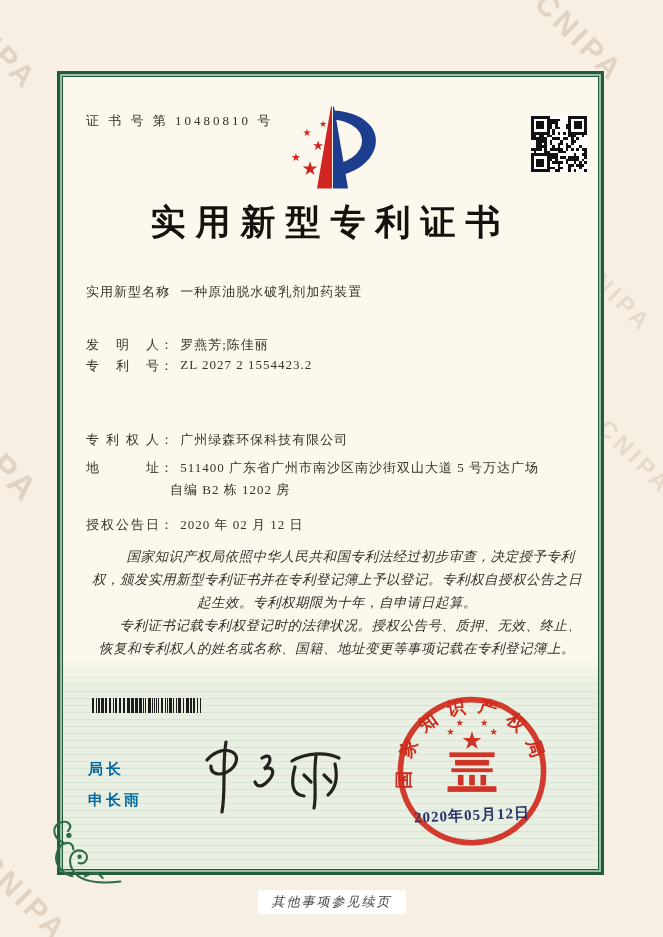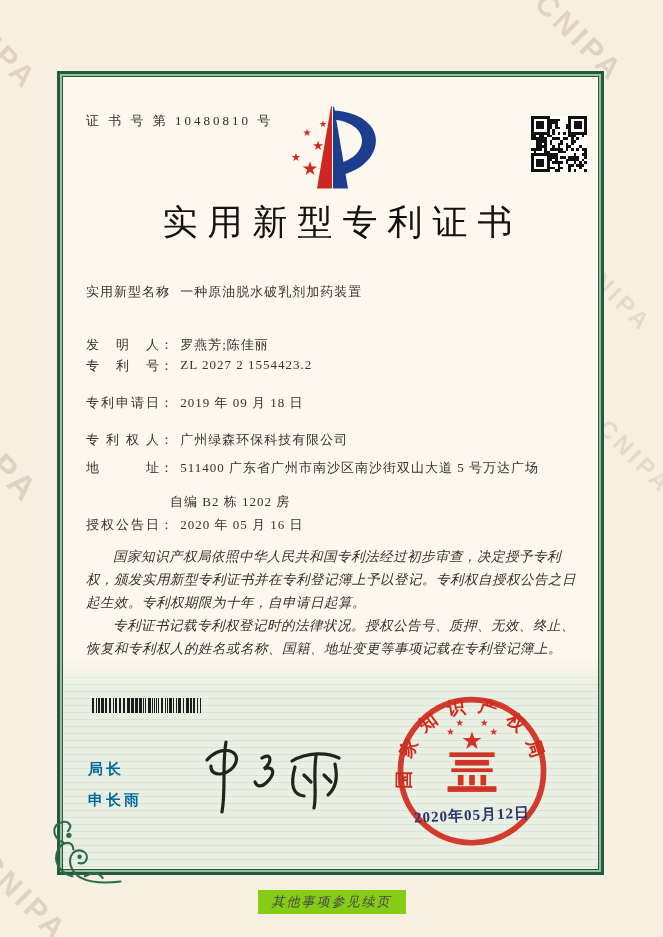--- a/index.html
+++ b/index.html
@@ -47,33 +47,33 @@
   .cert-no{position:absolute; left:86px; top:112px; font-size:13px; letter-spacing:3px; color:#33302b;}
   .logo{position:absolute; left:272px; top:102px; width:126px; height:96px;}
   .qr{
     position:absolute; left:531px; top:116px; width:56px; height:56px;
     display:grid; grid-template-columns:repeat(21,1fr); grid-template-rows:repeat(21,1fr);
     background:#fdfdfb;
   }
   .qr i{display:block;} .qr i.d{background:#111;}
   .title{
     position:absolute; left:57px; top:199px; width:547px; text-align:center;
-    font-size:35px; font-weight:normal; letter-spacing:10px; color:#14110e;padding-left:12px;
+    font-size:35px; font-weight:bold; letter-spacing:10px; color:#14110e;
   }
   
   .row{position:absolute; left:86px; width:510px; font-size:13px; letter-spacing:1px; color:#363329;}
   .flabel{display:inline-block; width:74px; text-align:justify; text-align-last:justify; vertical-align:top; white-space:pre;}
   .colon{display:inline-block; vertical-align:top;}
   .fvalue{display:inline-block; vertical-align:top; margin-left:2px; max-width:420px;}
   .row2{position:absolute; left:345px; top:0;}
-  .addr-line2{margin-left:84px; margin-top:16px;}
+  .addr-line2{margin-left:84px; margin-top:4px;}
   
   .paras{
     position:absolute; left:86px; top:545px; width:502px;
-    font-size:13.5px; line-height:23px; color:#33302c; font-style:italic; letter-spacing:0.5px;
+    font-size:13.5px; line-height:23px; color:#33302c; font-style:italic; letter-spacing:0.5px;text-align:center;
   }
   .paras p{margin:0; text-indent:2em;}
   
   .barcode{position:absolute; left:92px; top:698px; width:172px; height:15px; display:flex; align-items:stretch;}
   .barcode i{display:block; background:#1c1c1c;}
   
   .officer{
     position:absolute; left:88px; top:753px; font-family:"Liberation Sans","DejaVu Sans",sans-serif;
     font-size:15px; font-weight:bold; color:#0369a1; letter-spacing:3px; line-height:31px;
   }
@@ -83,21 +83,21 @@
   .seal-date{
     position:absolute; left:396px; top:806px; width:152px; text-align:center;
     font-size:15px; font-weight:bold; color:#28316b; letter-spacing:1px;
     transform:rotate(-2.5deg);
   }
   
   .ornament{position:absolute; left:44px; top:814px; width:80px; height:80px;}
   .pageinfo{position:absolute; left:57px; top:852px; width:500px; text-align:center; font-size:12.5px; letter-spacing:2px; color:#3e3b36;}
   .footnote-wrap{position:absolute; left:0; top:890px; width:663px; text-align:center;}
   .footnote{
-    display:inline-block; background:#84cc16; padding:3px 14px;
+    display:inline-block; background:#ffffff; padding:3px 14px;
     font-size:13px; letter-spacing:2px; color:#4a4742; font-style:italic;
   }
 </style>
 </head>
 <body>
 
 <div class="paper">
 
   <span class="wm wm1">CNIPA</span>
   <span class="wm wm2">CNIPA</span>
@@ -576,36 +576,32 @@
     <span class="fvalue">一种原油脱水破乳剂加药装置</span>
   </div>
   <div class="row" style="top:336px">
     <span class="flabel">发 明 人</span><span class="colon">：</span>
     <span class="fvalue">罗燕芳;陈佳丽</span>
   </div>
   <div class="row" style="top:357px">
     <span class="flabel">专 利 号</span><span class="colon">：</span>
     <span class="fvalue">ZL 2027 2 1554423.2</span>
   </div>
-  <div class="row" style="top:394px">
-    <span class="flabel">专利申请日</span><span class="colon">：</span>
-    <span class="fvalue">2019 年 09 月 18 日</span>
-  </div>
   <div class="row" style="top:431px">
     <span class="flabel">专 利 权 人</span><span class="colon">：</span>
     <span class="fvalue">广州绿森环保科技有限公司</span>
   </div>
   <div class="row" style="top:459px">
     <span class="flabel">地 址</span><span class="colon">：</span>
     <span class="fvalue">511400 广东省广州市南沙区南沙街双山大道 5 号万达广场</span>
     <div class="addr-line2">自编 B2 栋 1202 房</div>
   </div>
   <div class="row" style="top:516px">
     <span class="flabel">授权公告日</span><span class="colon">：</span>
-    <span class="fvalue">2020 年 05 月 16 日</span>
+    <span class="fvalue">2020 年 02 月 12 日</span>
   </div>
 
   <div class="paras">
     <p>国家知识产权局依照中华人民共和国专利法经过初步审查，决定授予专利权，颁发实用新型专利证书并在专利登记簿上予以登记。专利权自授权公告之日起生效。专利权期限为十年，自申请日起算。</p>
     <p>专利证书记载专利权登记时的法律状况。授权公告号、质押、无效、终止、恢复和专利权人的姓名或名称、国籍、地址变更等事项记载在专利登记簿上。</p>
   </div>
 
   <div class="barcode" id="barcode">
       <i style="width: 2px; margin-right: 2px;"></i>
       <i style="width: 1px; margin-right: 1px;"></i>

